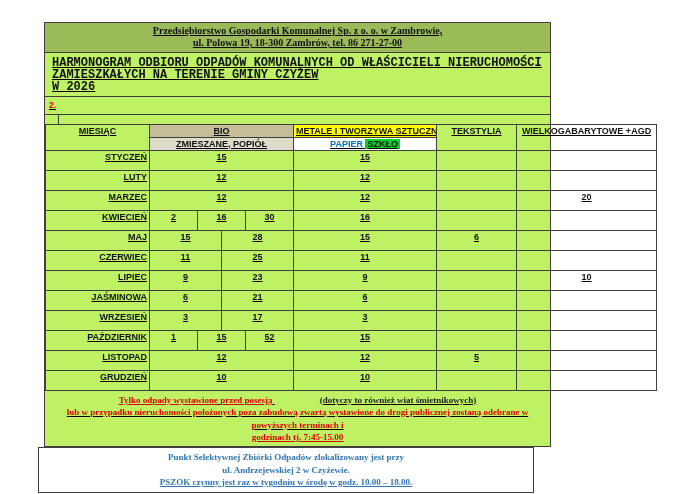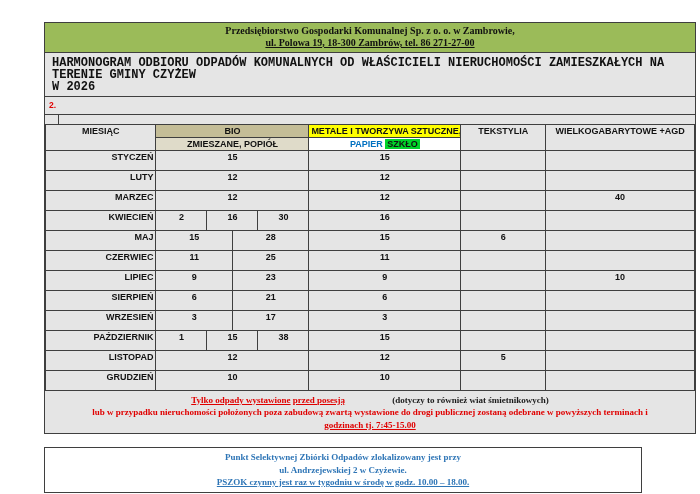--- a/index.html
+++ b/index.html
@@ -1,17 +1,17 @@
 <!DOCTYPE html>
 <html><head>
 <meta charset="utf-8">
 <style>
   html,body{margin:0;padding:0;background:#ffffff;}
   body{width:700px;height:494px;position:relative;font-family:"Liberation Sans",sans-serif;-webkit-font-smoothing:antialiased;}
-  .sheet{position:absolute;left:44px;top:22px;width:652px;box-sizing:border-box;border:1px solid #3f3f3f;background:#e5e5e5;}
+  .sheet{position:absolute;left:44px;top:22px;width:507px;box-sizing:border-box;border:1px solid #3f3f3f;background:#bef264;text-decoration:underline;}
   .green-bar{background:#9bbb59;border-bottom:1px solid #3f3f3f;text-align:center;padding:2px 0 3px 0;
              font-family:"Liberation Serif",serif;font-weight:bold;font-size:10px;line-height:12px;color:#111;}
   .green-bar .u{text-decoration:underline;}
   .doc-title{border-bottom:1px solid #3f3f3f;padding:4px 7px 3px 7px;font-family:"Liberation Mono","DejaVu Sans Mono",monospace;
              font-weight:bold;font-size:12px;line-height:12px;color:#111;}
   .route-row{display:flex;border-bottom:1px solid #3f3f3f;padding:3px 5px 2px 4px;font-size:8.5px;font-weight:bold;line-height:11.5px;color:#111;}
   .route-no{color:#e00000;width:13px;flex:none;}
   .route-streets{flex:1;}
   .spacer-row{height:9px;position:relative;}
   .spacer-row .vline{position:absolute;left:13px;top:0;bottom:0;width:1px;background:#3f3f3f;}
@@ -27,21 +27,21 @@
   th.side-h{vertical-align:top;}
   .papier-txt{color:#0070c0;}
   .szklo-txt{background:#00d42a;color:#111;padding:0 2px;}
   td.month{ text-align:right;padding-left:4px;vertical-align:top;height:17px;}
   td.val{text-align:center;vertical-align:top;}
   .notes{padding:3px 4px 2px 4px;text-align:center;font-family:"Liberation Serif",serif;font-weight:bold;
          font-size:9px;line-height:12.5px;color:#e00000;}
   .notes .black{color:#1a1a1a;margin-left:45px;}
   .notes .blue{color:#2e75b6;}
   .notes .u{text-decoration:underline;}
-  .pszok{position:absolute;left:44px;top:447px;width:598px;box-sizing:border-box;border:1px solid #3f3f3f;
+  .pszok{position:absolute;left:38px;top:447px;width:496px;box-sizing:border-box;border:1px solid #3f3f3f;
          text-align:center;padding:3px 4px;font-family:"Liberation Serif",serif;font-weight:bold;
          font-size:9px;line-height:12.5px;color:#2e75b6;background:#fff;}
   .pszok .u{text-decoration:underline;}
 </style>
 </head>
 <body>
 
 <div class="sheet">
 
   <div class="green-bar">
@@ -104,21 +104,21 @@
           <td class="val" colspan="6">12</td>
           <td class="val">12</td>
           <td class="val"></td>
           <td class="val"></td>
         </tr>
         <tr>
           <td class="month">MARZEC</td>
           <td class="val" colspan="6">12</td>
           <td class="val">12</td>
           <td class="val"></td>
-          <td class="val">40</td>
+          <td class="val">20</td>
         </tr>
         <tr>
           <td class="month">KWIECIEŃ</td>
           <td class="val" colspan="2">2</td>
           <td class="val" colspan="2">16</td>
           <td class="val" colspan="2">30</td>
           <td class="val">16</td>
           <td class="val"></td>
           <td class="val"></td>
         </tr>
@@ -140,40 +140,40 @@
         </tr>
         <tr>
           <td class="month">LIPIEC</td>
           <td class="val" colspan="3">9</td>
           <td class="val" colspan="3">23</td>
           <td class="val">9</td>
           <td class="val"></td>
           <td class="val">10</td>
         </tr>
         <tr>
-          <td class="month">SIERPIEŃ</td>
+          <td class="month">JAŚMINOWA</td>
           <td class="val" colspan="3">6</td>
           <td class="val" colspan="3">21</td>
           <td class="val">6</td>
           <td class="val"></td>
           <td class="val"></td>
         </tr>
         <tr>
           <td class="month">WRZESIEŃ</td>
           <td class="val" colspan="3">3</td>
           <td class="val" colspan="3">17</td>
           <td class="val">3</td>
           <td class="val"></td>
           <td class="val"></td>
         </tr>
         <tr>
           <td class="month">PAŹDZIERNIK</td>
           <td class="val" colspan="2">1</td>
           <td class="val" colspan="2">15</td>
-          <td class="val" colspan="2">38</td>
+          <td class="val" colspan="2">52</td>
           <td class="val">15</td>
           <td class="val"></td>
           <td class="val"></td>
         </tr>
         <tr>
           <td class="month">LISTOPAD</td>
           <td class="val" colspan="6">12</td>
           <td class="val">12</td>
           <td class="val">5</td>
           <td class="val"></td>

